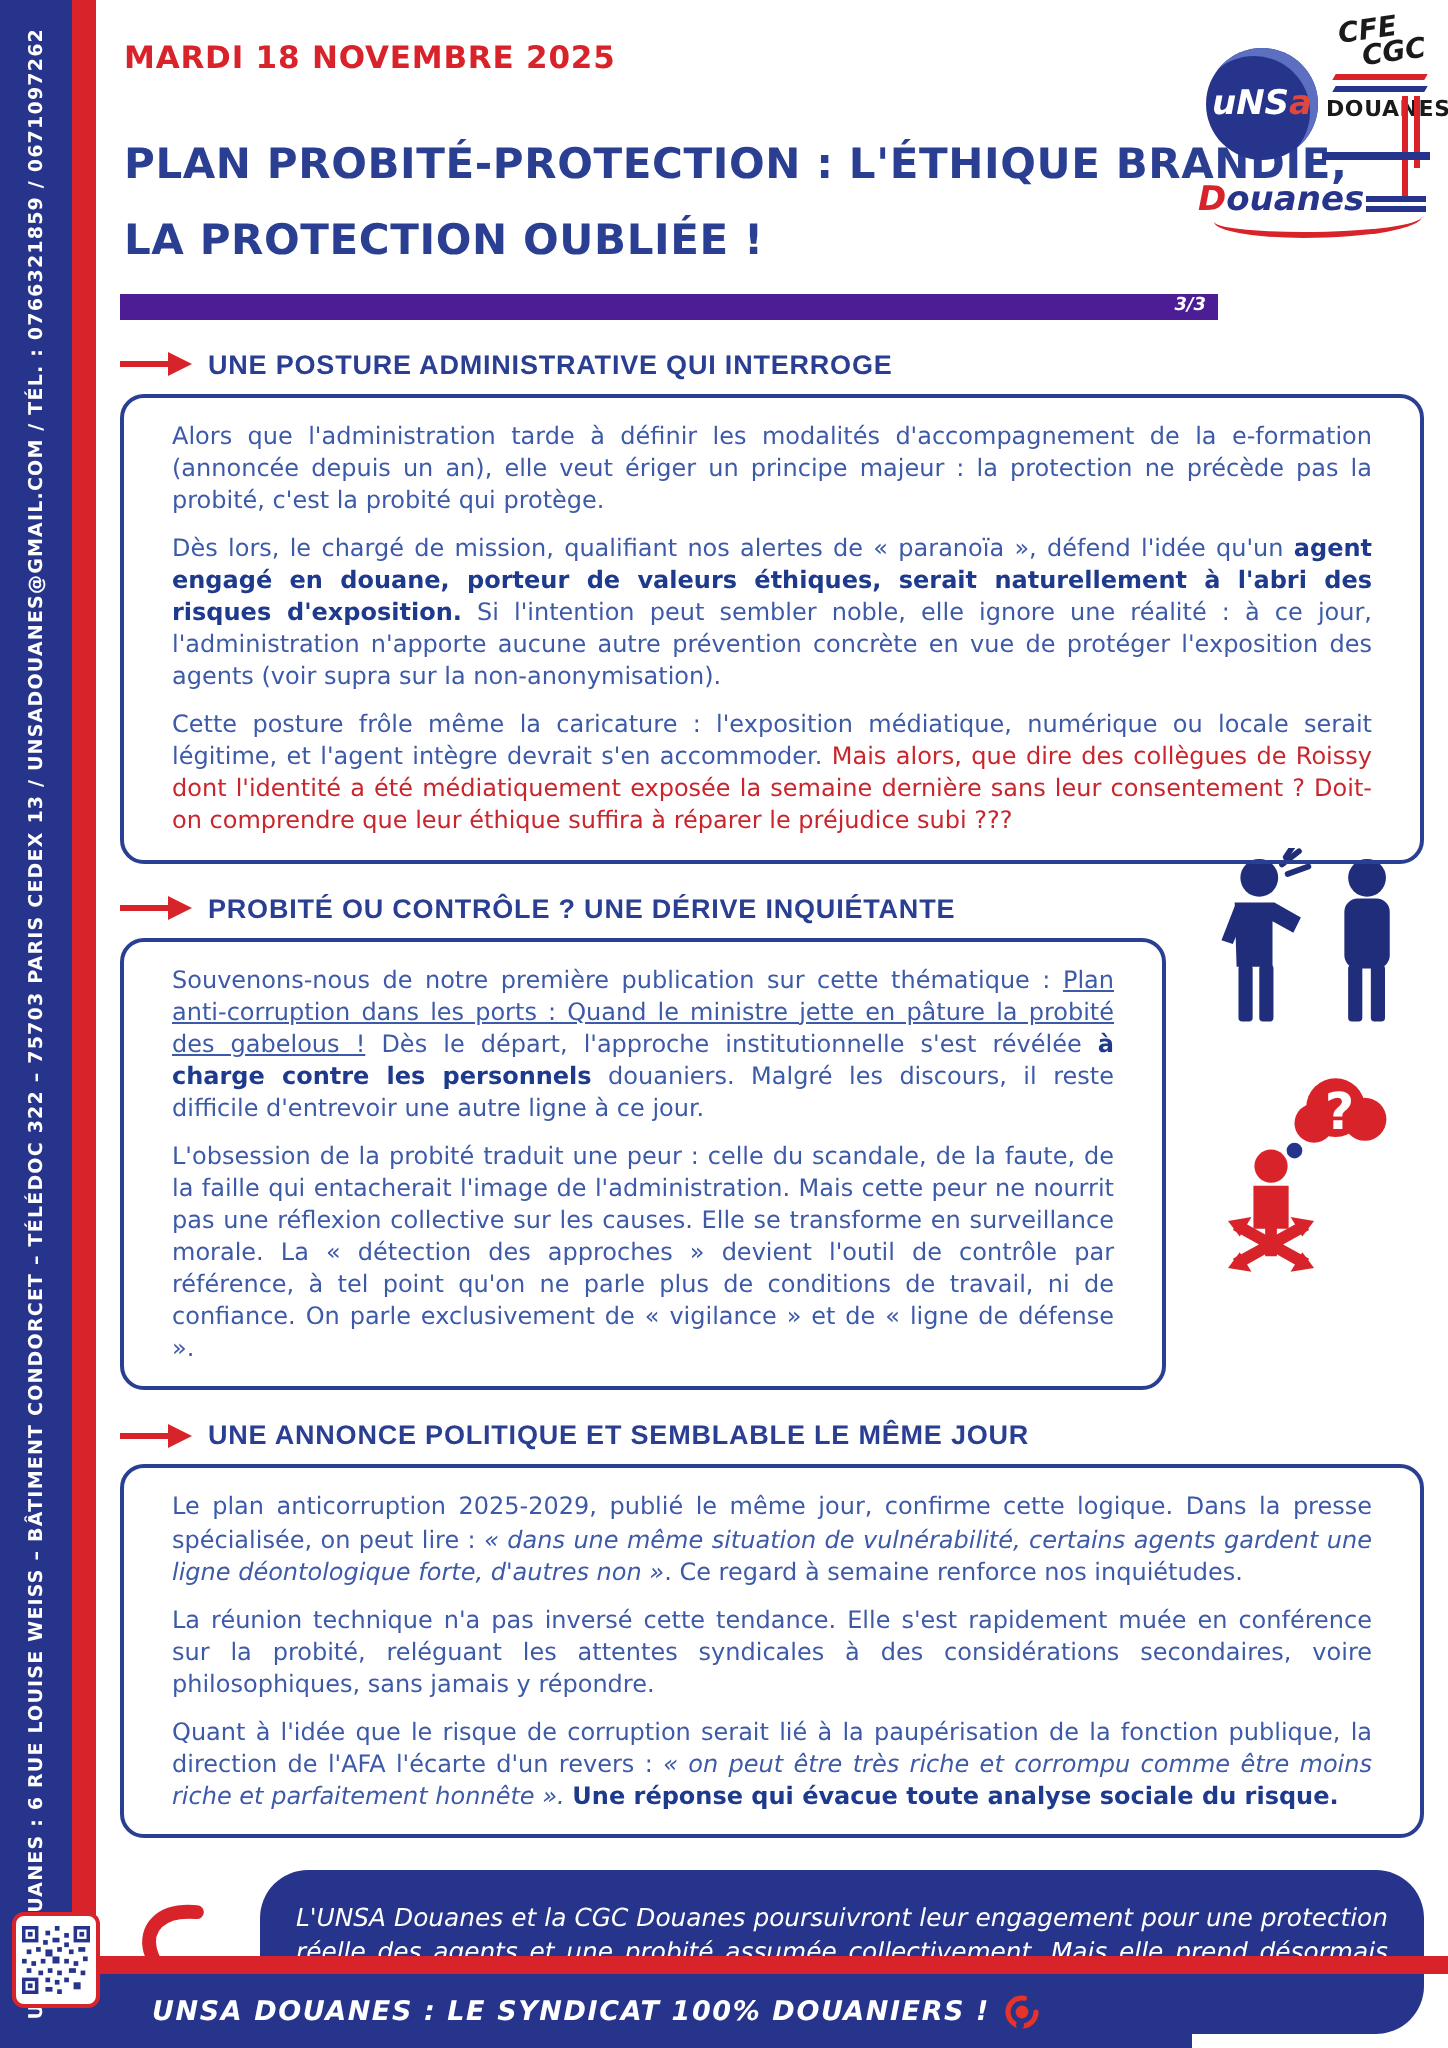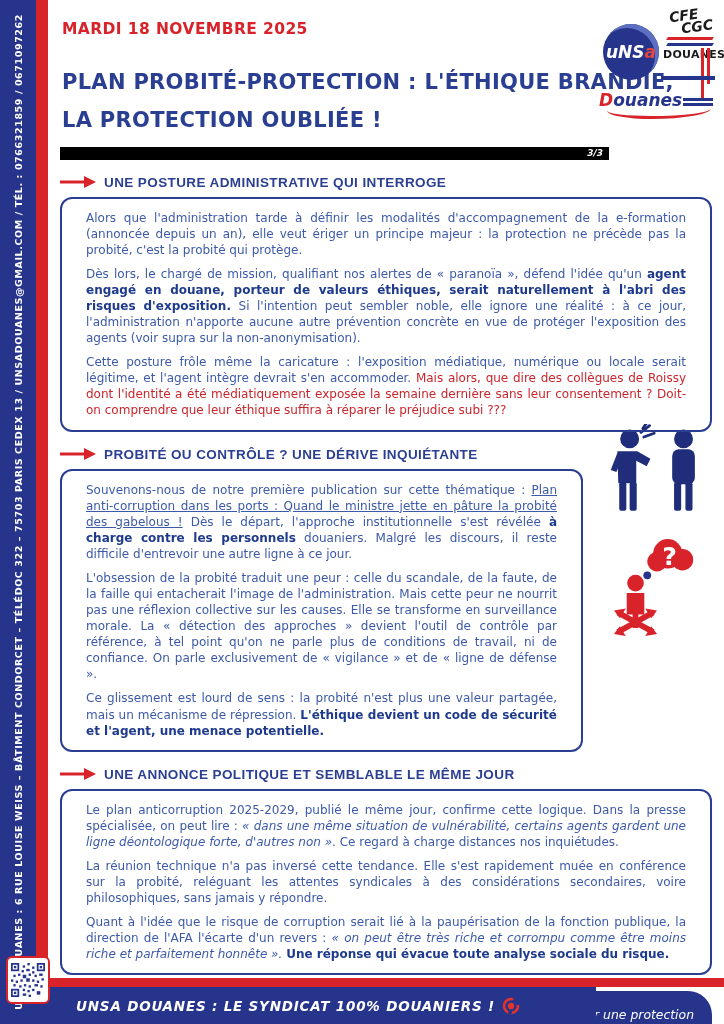--- a/index.html
+++ b/index.html
@@ -12,21 +12,21 @@
     display:flex;align-items:center;justify-content:center;}
   .sidebar-red{position:absolute;left:36px;top:0;width:12px;height:958px;background:#D8232A;z-index:2;}
   .sidebar-text{writing-mode:vertical-rl;transform:rotate(180deg);color:#fff;font-size:9.5px;
     font-weight:bold;letter-spacing:.6px;white-space:nowrap;}
   .qr-wrap{position:absolute;left:6px;top:956px;width:40px;height:44px;background:#fff;
     border:2px solid #D8232A;border-radius:6px;z-index:4;display:flex;align-items:center;justify-content:center;}
   
   #main{position:absolute;left:60px;top:12px;width:652px;z-index:1;}
   .date{color:#D8232A;font-weight:bold;font-size:15.5px;letter-spacing:.4px;margin:8px 0 26px 2px;}
   .title{color:#2B3F92;font-weight:bold;font-size:21px;letter-spacing:.3px;line-height:1.8;margin:0 0 0 2px;}
-  .hbar{margin-top:7px;width:549px;height:13px;background:#000000;display:flex;align-items:center;
+  .hbar{margin-top:7px;width:549px;height:13px;background:#4c1d95;display:flex;align-items:center;
     justify-content:flex-end;padding-right:6px;box-sizing:border-box;}
   .pagenum{color:#fff;font-size:9px;font-weight:bold;font-style:italic;}
   .logo{position:absolute;left:597px;top:4px;width:122px;height:112px;z-index:2;}
   .logo-circle{position:absolute;left:6px;top:20px;width:56px;height:56px;border-radius:50%;
     background:#27348B;display:flex;align-items:center;justify-content:center;box-shadow:inset -4px 4px 0 #5C6FC0;}
   .logo-unsa{color:#fff;font-weight:bold;font-style:italic;font-size:17px;letter-spacing:0;}
   .logo-unsa .a-red{color:#E0473F;}
   .logo-douanes{position:absolute;left:2px;top:86px;font-style:italic;font-weight:bold;font-size:17px;color:#27348B;}
   .logo-douanes .d-red{color:#D8232A;}
   .logo-lines{position:absolute;left:86px;top:92px;width:30px;}
@@ -211,34 +211,33 @@
     <div class="sec-head">
       <svg width="36" height="12" viewBox="0 0 36 12">
         <line x1="0" y1="6" x2="26" y2="6" stroke="#D8232A" stroke-width="3"></line>
         <polygon points="24,0 36,6 24,12" fill="#D8232A"></polygon>
       </svg>
       <span class="sec-title">PROBITÉ OU CONTRÔLE ? UNE DÉRIVE INQUIÉTANTE</span>
     </div>
     <div class="box box-narrow">
       <p><span>Souvenons-nous de notre première publication sur cette thématique : </span><span class="t-u">Plan anti-corruption dans les ports : Quand le ministre jette en pâture la probité des gabelous !</span><span> Dès le départ, l'approche institutionnelle s'est révélée </span><span class="t-b">à charge contre les personnels</span><span> douaniers. Malgré les discours, il reste difficile d'entrevoir une autre ligne à ce jour.</span></p>
       <p><span>L'obsession de la probité traduit une peur : celle du scandale, de la faute, de la faille qui entacherait l'image de l'administration. Mais cette peur ne nourrit pas une réflexion collective sur les causes. Elle se transforme en surveillance morale. La « détection des approches » devient l'outil de contrôle par référence, à tel point qu'on ne parle plus de conditions de travail, ni de confiance. On parle exclusivement de « vigilance » et de « ligne de défense ».</span></p>
-      <p><span>Ce glissement est lourd de sens : la probité n'est plus une valeur partagée, mais un mécanisme de répression. </span><span class="t-b">L'éthique devient un code de sécurité et l'agent, une menace potentielle.</span></p>
     </div>
   </section>
 
   <section>
     <div class="sec-head">
       <svg width="36" height="12" viewBox="0 0 36 12">
         <line x1="0" y1="6" x2="26" y2="6" stroke="#D8232A" stroke-width="3"></line>
         <polygon points="24,0 36,6 24,12" fill="#D8232A"></polygon>
       </svg>
       <span class="sec-title">UNE ANNONCE POLITIQUE ET SEMBLABLE LE MÊME JOUR</span>
     </div>
     <div class="box">
-      <p><span>Le plan anticorruption 2025-2029, publié le même jour, confirme cette logique. Dans la presse spécialisée, on peut lire : </span><span class="t-i">« dans une même situation de vulnérabilité, certains agents gardent une ligne déontologique forte, d'autres non »</span><span>. Ce regard à charge distances nos inquiétudes.</span></p>
+      <p><span>Le plan anticorruption 2025-2029, publié le même jour, confirme cette logique. Dans la presse spécialisée, on peut lire : </span><span class="t-i">« dans une même situation de vulnérabilité, certains agents gardent une ligne déontologique forte, d'autres non »</span><span>. Ce regard à semaine renforce nos inquiétudes.</span></p>
       <p><span>La réunion technique n'a pas inversé cette tendance. Elle s'est rapidement muée en conférence sur la probité, reléguant les attentes syndicales à des considérations secondaires, voire philosophiques, sans jamais y répondre.</span></p>
       <p><span>Quant à l'idée que le risque de corruption serait lié à la paupérisation de la fonction publique, la direction de l'AFA l'écarte d'un revers : </span><span class="t-i">« on peut être très riche et corrompu comme être moins riche et parfaitement honnête ».</span><span> </span><span class="t-b">Une réponse qui évacue toute analyse sociale du risque.</span></p>
     </div>
   </section>
 
   <div class="conclusion">
     <div class="arrows-col">
       <svg width="52" height="52" viewBox="0 0 60 58">
         <path d="M34 6 C12 4 4 16 7 28 C10 40 20 46 36 44" stroke="#D8232A" stroke-width="8" fill="none" stroke-linecap="round"></path>
         <polygon points="34,32 58,45 33,56" fill="#D8232A"></polygon>

